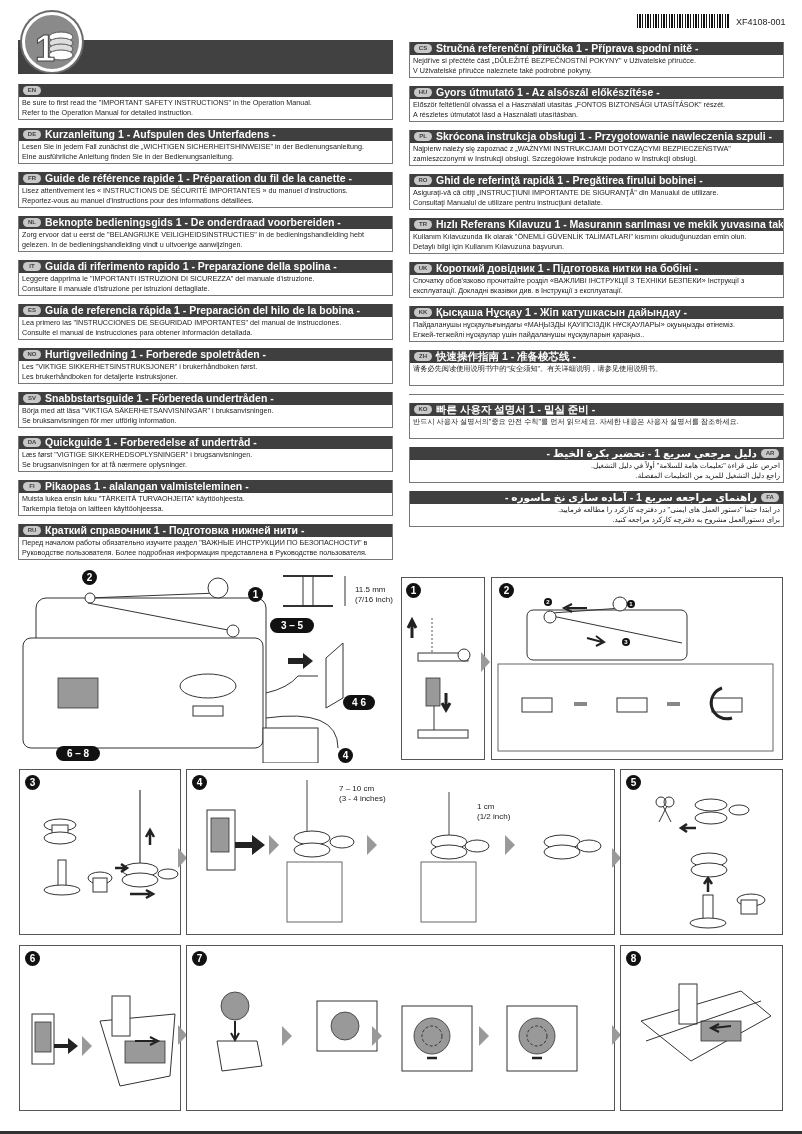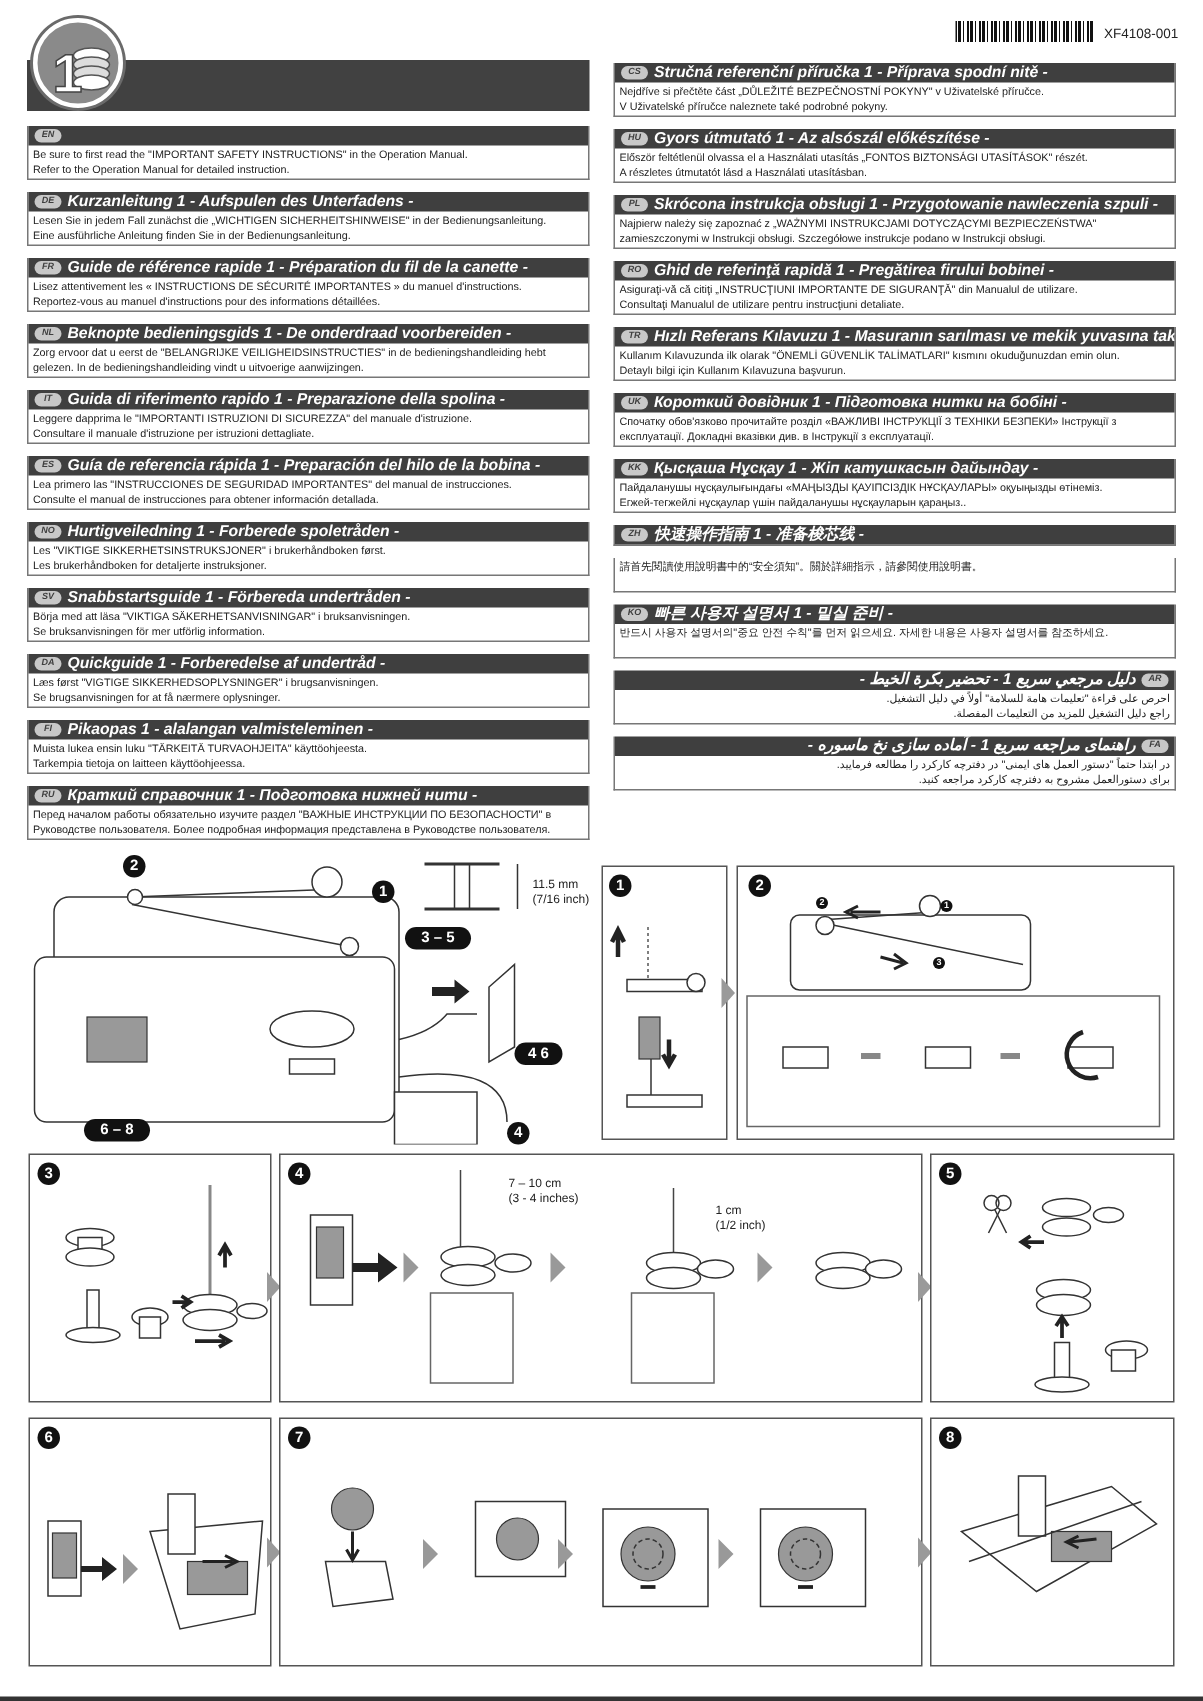--- a/index.html
+++ b/index.html
@@ -21,21 +21,21 @@
   }
   .doc-code {
     position: absolute; left: 736px; top: 17px; font-size: 9px; color: #222;
   }
   .col { position: absolute; top: 42px; width: 375px; }
   .col.left { left: 18px; top: 84px; }
   .col.right { left: 409px; }
   .section { margin-bottom: 8px; border: 1px solid #777; border-top: none; }
   .sec-head {
     background: #3f3f3f; color: #fff; font-weight: bold; font-size: 10.5px; height: 13px; line-height: 13px;
-    padding-left: 4px; white-space: nowrap; overflow: hidden; display: flex; align-items: center; gap: 4px; font-style: italic;
+    padding-left: 4px; white-space: nowrap; overflow: hidden; display: flex; align-items: center; gap: 4px;
   }
   .sec-head.rtl { flex-direction: row-reverse; padding-right: 4px; }
   .badge {
     display: inline-block; background: #c8c8c8; color: #3f3f3f; font-size: 6px; font-weight: bold;
     border-radius: 6px; width: 18px; height: 9px; line-height: 9px; text-align: center; flex: 0 0 auto;
   }
   .sec-body { font-size: 7.2px; line-height: 9.5px; padding: 1px 3px 2px 3px; min-height: 22px; color: #222; }
   .sec-body.rtl { direction: rtl; text-align: right; }
   .sec-body div { white-space: nowrap; overflow: hidden; }
 
@@ -251,25 +251,25 @@
       <div class="sec-body">
         <div>Пайдаланушы нұсқаулығындағы «МАҢЫЗДЫ ҚАУІПСІЗДІК НҰСҚАУЛАРЫ» оқуыңызды өтінеміз.</div>
         <div>Егжей-тегжейлі нұсқаулар үшін пайдаланушы нұсқауларын қараңыз..</div>
       </div>
     </div>
     <div class="section">
       <div class="sec-head">
         <span class="badge">ZH</span>
         <span>快速操作指南 1 - 准备梭芯线 -</span>
       </div>
-    </div>
-    <div class="section">
-      <div class="sec-body">
-        <div>請首先閱讀使用說明書中的“安全須知”。關於詳細指示，請參閱使用說明書。</div>
-      </div>
+      <div class="sec-body">
+        <div>请务必先阅读使用说明书中的“安全须知”。有关详细说明，请参见使用说明书。</div>
+      </div>
+    </div>
+    <div class="section">
     </div>
     <div class="section">
       <div class="sec-head">
         <span class="badge">KO</span>
         <span>빠른 사용자 설명서 1 - 밑실 준비 -</span>
       </div>
       <div class="sec-body">
         <div>반드시 사용자 설명서의"중요 안전 수칙"를 먼저 읽으세요. 자세한 내용은 사용자 설명서를 참조하세요.</div>
       </div>
     </div>

